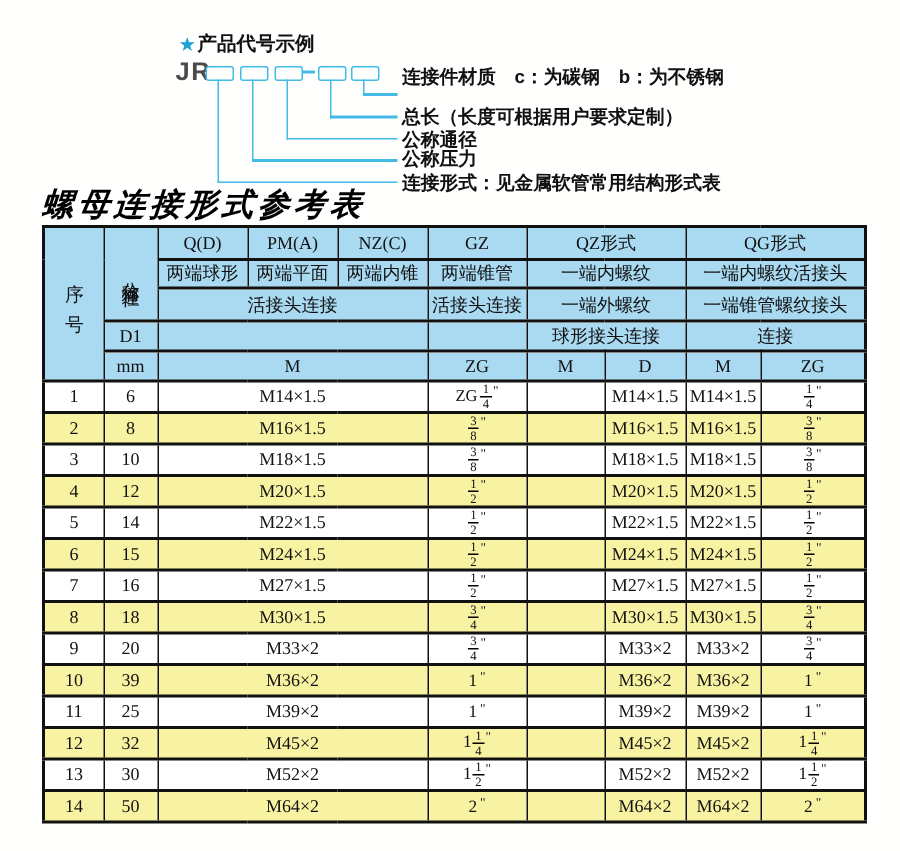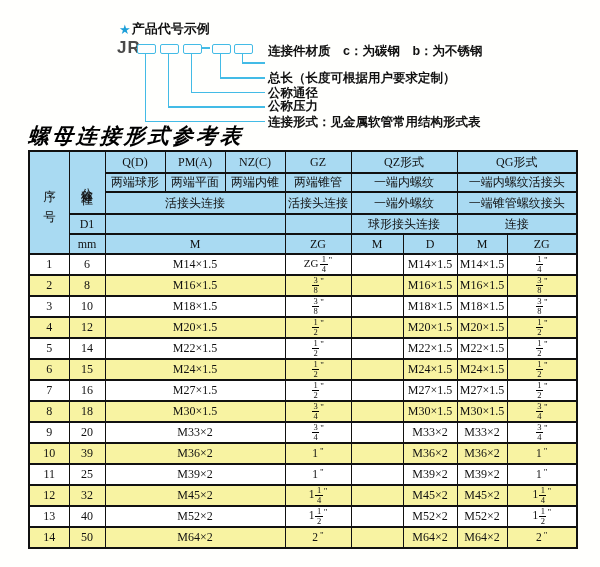--- a/index.html
+++ b/index.html
@@ -352,21 +352,21 @@
           <td></td>
           <td>M45×2</td>
           <td>M45×2</td>
           <td><span class="whole">1</span><span class="frac">
               <span class="fn">1</span>
               <span class="fd">4</span>
             </span><span class="inmark">"</span></td>
         </tr>
         <tr>
           <td>13</td>
-          <td>40</td>
+          <td>30</td>
           <td colspan="3">M52×2</td>
           <td><span class="whole">1</span><span class="frac">
               <span class="fn">1</span>
               <span class="fd">2</span>
             </span><span class="inmark">"</span></td>
           <td></td>
           <td>M52×2</td>
           <td>M52×2</td>
           <td><span class="whole">1</span><span class="frac">
               <span class="fn">1</span>

